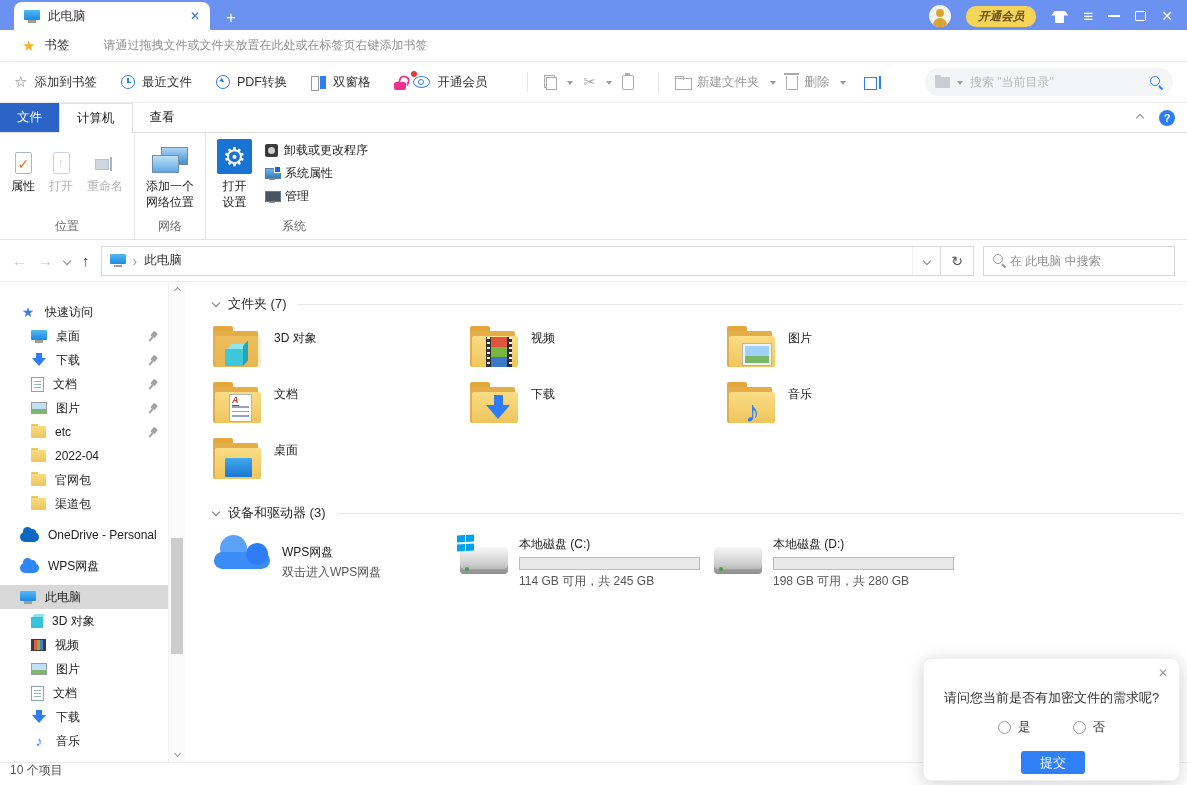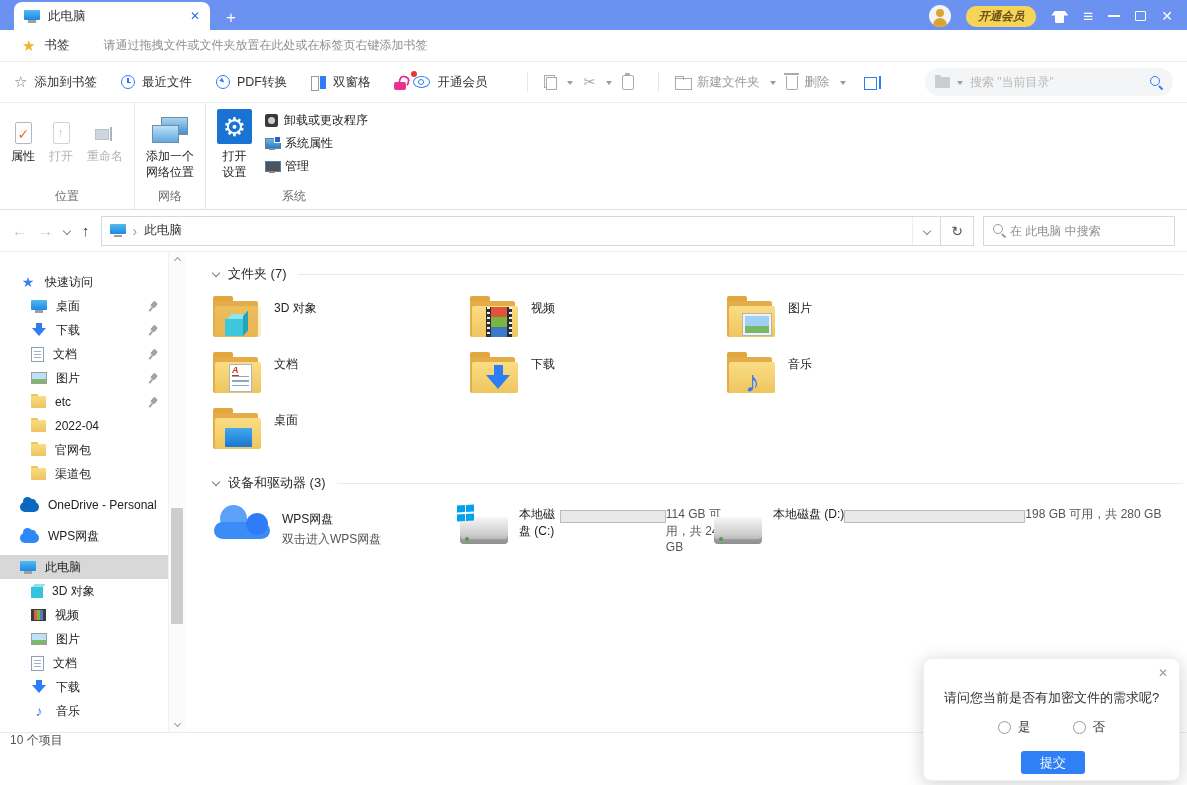--- a/index.html
+++ b/index.html
@@ -209,21 +209,21 @@
   .cloud-lg .p1{position:absolute;left:7px;top:1px;width:27px;height:27px;border-radius:50%;background:#5ba1f8}
   .cloud-lg .p2{position:absolute;right:3px;top:9px;width:22px;height:22px;border-radius:50%;background:#2f7df6}
   .cloud-lg .base{position:absolute;left:1px;bottom:5px;width:56px;height:17px;border-radius:9px;background:#3c8cf7}
   .dmeta{display:flex;flex-direction:column;justify-content:center;font-size:12px}
   .dmeta .dname{color:#222;margin-bottom:3px}
   .dmeta .dsub{color:#555}
   .drive{position:relative;width:48px;height:27px;margin-top:13px;flex:0 0 auto;background:linear-gradient(180deg,#f7f7f7,#cfcfcf 62%,#a7a7a7);border-radius:4px;box-shadow:inset 0 -5px 0 rgba(70,70,70,.25)}
   .drive::after{content:"";position:absolute;left:5px;bottom:3px;width:4px;height:4px;border-radius:50%;background:#43a047}
   .winlogo{position:absolute;left:-3px;top:-12px;width:17px;height:16px;display:grid;grid-template-columns:1fr 1fr;grid-template-rows:1fr 1fr;gap:1.5px;transform:skewY(-4deg)}
   .winlogo i{background:#00a2ed}
-  .dcol{display:flex;flex-direction:row;font-size:12px;padding-top:2px}
+  .dcol{display:flex;flex-direction:column;font-size:12px;padding-top:2px}
   .dcol .dname{color:#222}
   .bar{width:181px;height:13px;border:1px solid #bcbcbc;background:#e9e9e9;margin:4px 0 3px}
   .fill{height:100%;background:#2b9fd8}
   .fill.c{width:53%}
   .fill.d{width:2%}
   .cap{color:#555}
 
   
   .statusbar{height:15px;border-top:1px solid #eaeaea;display:flex;align-items:center;padding:0 10px;font-size:12px;color:#555}
   .viewicons{margin-left:auto;display:flex;gap:10px;padding-right:14px}
@@ -320,20 +320,29 @@
         <span class="ic-ren"></span>
       </div>
     <div class="searchpill">
       <span class="ic-fold-dd"></span>
       <span class="caret" style="margin:4px 0 0"></span>
       <input type="text" placeholder="搜索 &quot;当前目录&quot;" style="">
       <span class="ic-mag"></span>
     </div>
   </div>
 
+  <div class="rtabs">
+    <div class="rtab file">文件</div>
+    <div class="rtab active">计算机</div>
+    <div class="rtab">查看</div>
+    <div class="rtabs-right">
+      <span class="chev up"></span>
+      <span class="ic-help">?</span>
+    </div>
+  </div>
 
   <div class="ribbon">
     <div class="rgroup">
       <div class="btns">
         <div class="rbtn">
           <span class="ric">
               <span class="pg check"></span>
             </span>
           <span>属性</span>
         </div>

